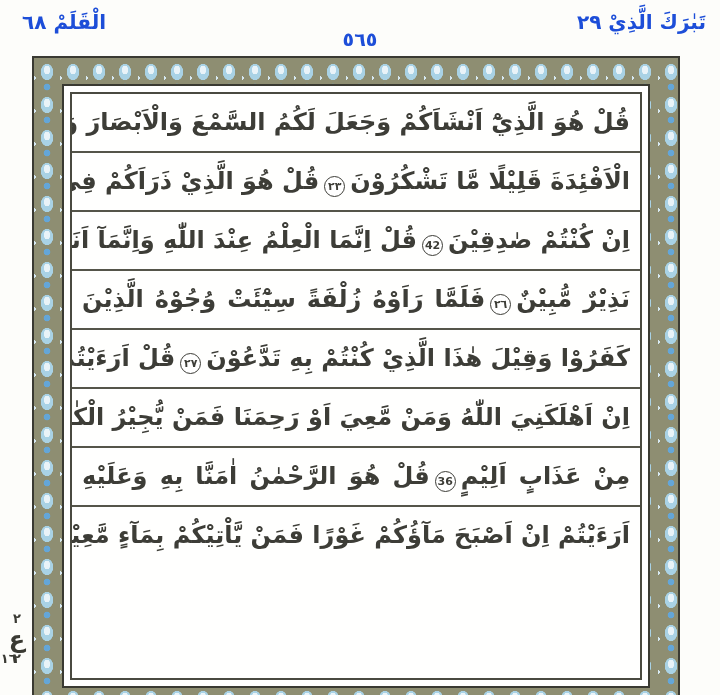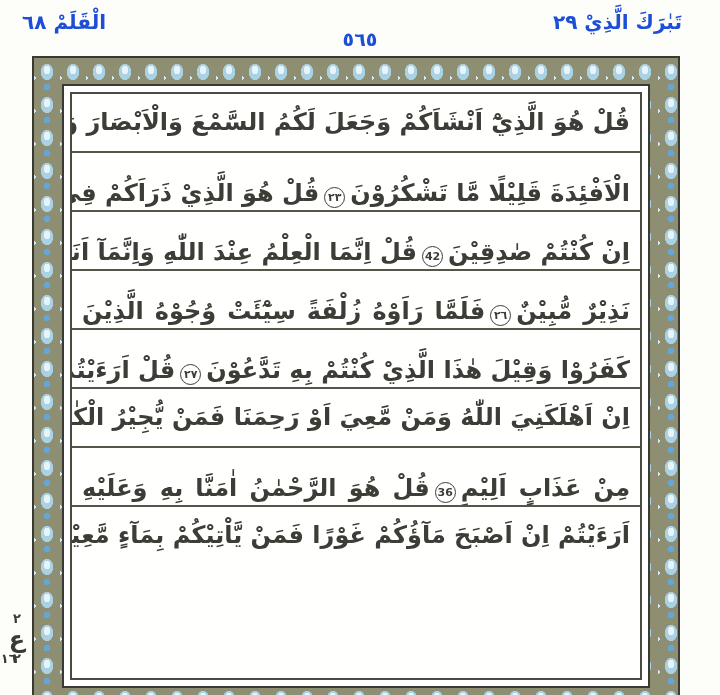--- a/index.html
+++ b/index.html
@@ -5,21 +5,21 @@
   html,body{margin:0;padding:0;}
   body{
     width:720px;height:695px;overflow:hidden;position:relative;
     background:#fdfdfa;
     font-family:"DejaVu Sans", sans-serif;
     color:#3d3d37;
   }
   
   .hdr-label{position:absolute;top:10px;font-size:20px;font-weight:bold;
     color:#1d4ed8;letter-spacing:0.5px;white-space:nowrap;}
-  .hdr-right{right:38px;}
+  .hdr-right{right:14px;}
   .hdr-center{left:50%;transform:translateX(-50%);top:28px;font-size:19px;}
   .hdr-left{left:22px;}
   
   .frame{
     position:absolute;left:32px;top:56px;width:648px;height:660px;
     box-sizing:border-box;
     border:2px solid #3a3a32;
     padding:26px 28px;
     background-color:#8e8e72;
     background-image:
@@ -52,21 +52,21 @@
     -moz-text-align-last:justify;
     text-align-last:justify;
     overflow:hidden;
     font-size:24px;
     font-weight:bold;
     color:#3d3d37;
   }
   .row:last-child{border-bottom:none;}
   .txt{letter-spacing:0px;}
   
-  .aya{display:inline-block;position:relative;margin:12px 5px;vertical-align:middle;}
+  .aya{display:inline-block;position:relative;margin:0 5px;vertical-align:middle;}
   .aya-circle{
     display:inline-flex;align-items:center;justify-content:center;
     width:21px;height:21px;border:1.7px solid #3d3d37;border-radius:50%;
     font-size:11px;line-height:1;font-weight:bold;box-sizing:border-box;
     background:#fff;
   }
   
   .ruku{
     position:absolute;left:4px;top:612px;width:26px;
     display:flex;flex-direction:column;align-items:center;

